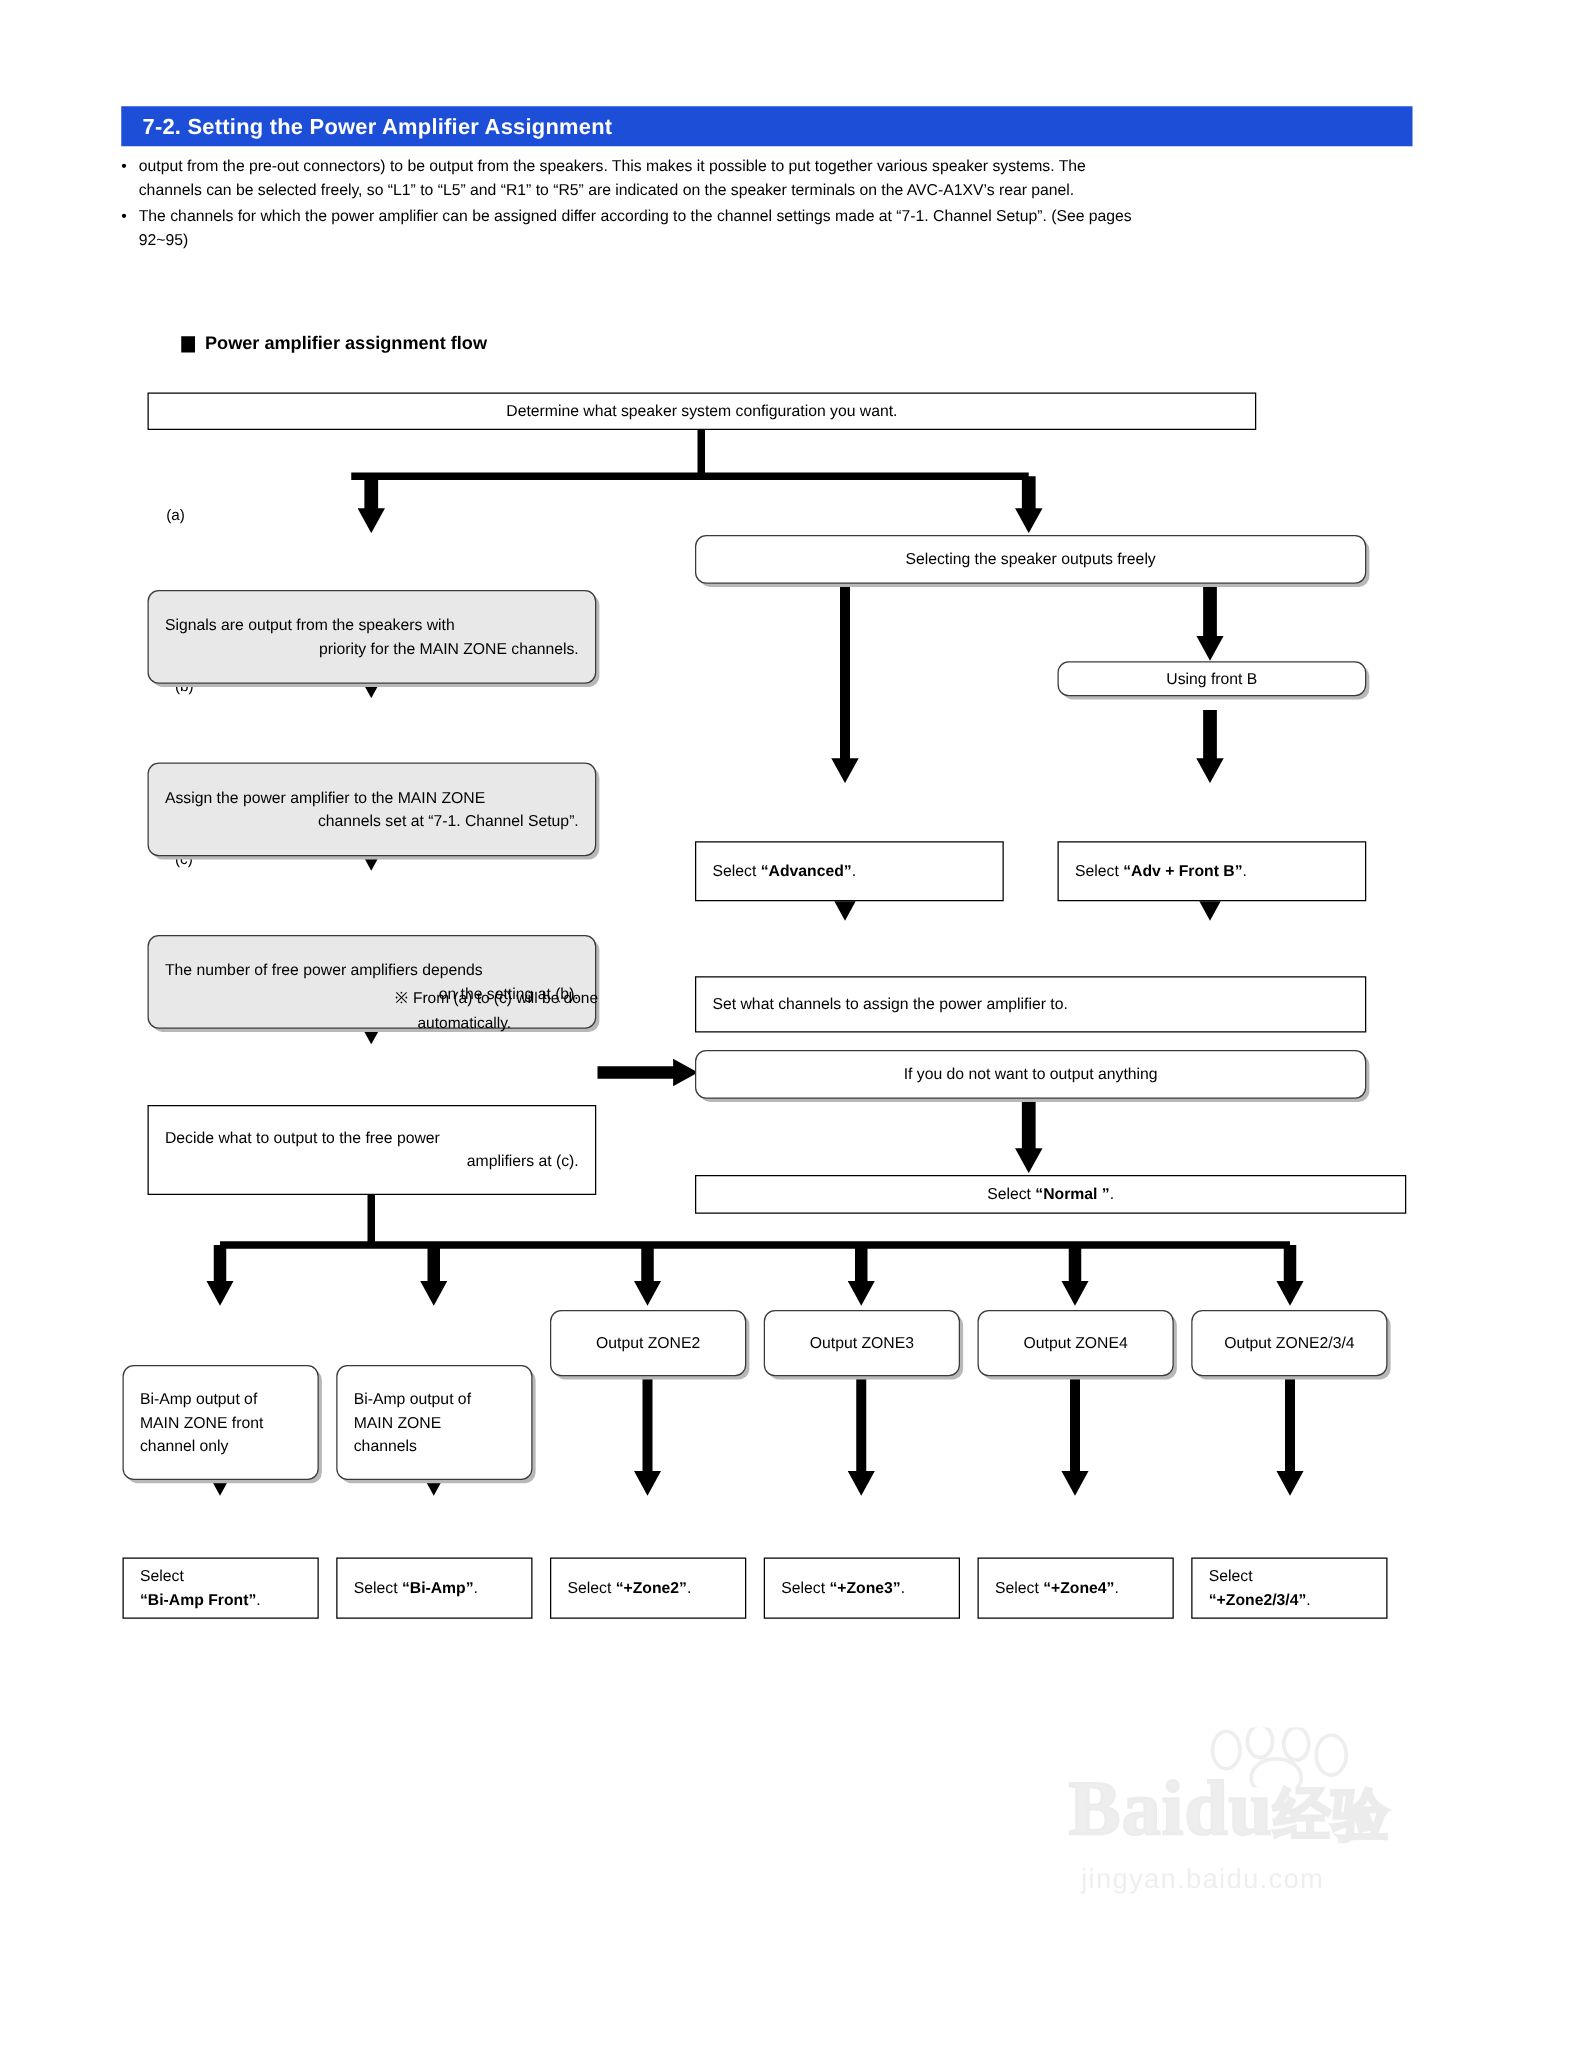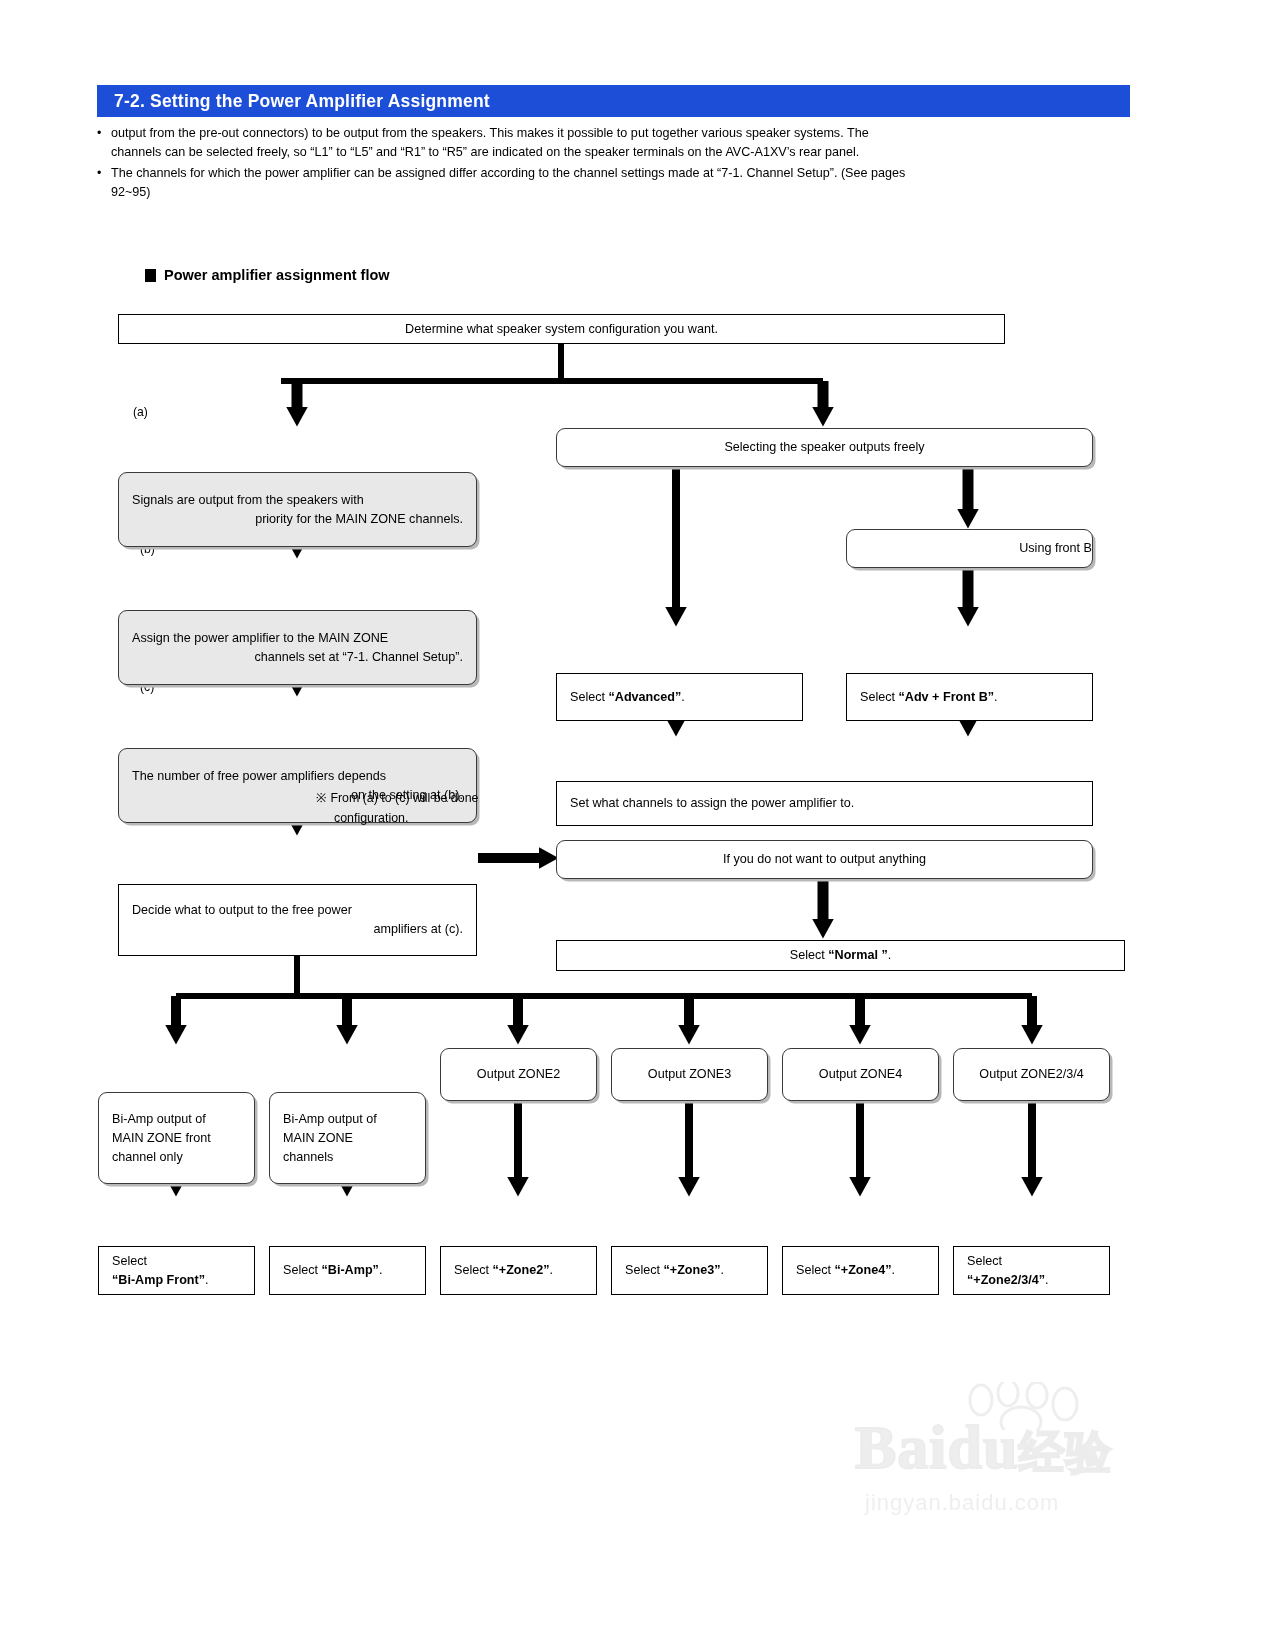--- a/index.html
+++ b/index.html
@@ -301,35 +301,35 @@
     <div>The number of free power amplifiers depends</div>
     <div class="lastline">on the setting at (b).</div>
   </div>
 </div>
 
 <div class="note" style="left:316px; top:788px; width:250px;">
   <div style="display:flex;">
     <span class="sym">※</span>
     <span>From (a) to (c) will be done</span>
   </div>
-  <div style="padding-left:18px;">configuration.</div>
+  <div style="padding-left:18px;">automatically.</div>
 </div>
 
 <div class="node sq-box lefttop justify" style="left:118px; top:840px; width:359px; height:72px;">
   <div class="inner">
     <div>Decide  what  to  output  to  the  free  power</div>
     <div class="lastline">amplifiers at (c).</div>
   </div>
 </div>
 
 <div class="node rnd-box center" style="left:556px; top:428px; width:537px; height:39px;">
   <div class="inner">Selecting the speaker outputs freely</div>
 </div>
 
-<div class="node rnd-box center" style="left:846px; top:529px; width:247px; height:39px;text-align:right;">
+<div class="node rnd-box center" style="left:846px; top:529px; width:247px; height:28px;">
   <div class="inner">Using front B</div>
 </div>
 
 <div class="node sq-box lefttop" style="left:556px; top:629px; width:247px; height:48px;">
   <div class="inner">
     <span>Select </span><b class="q">“Advanced”</b><span>.</span>
   </div>
 </div>
 
 <div class="node sq-box lefttop" style="left:846px; top:629px; width:247px; height:48px;">

